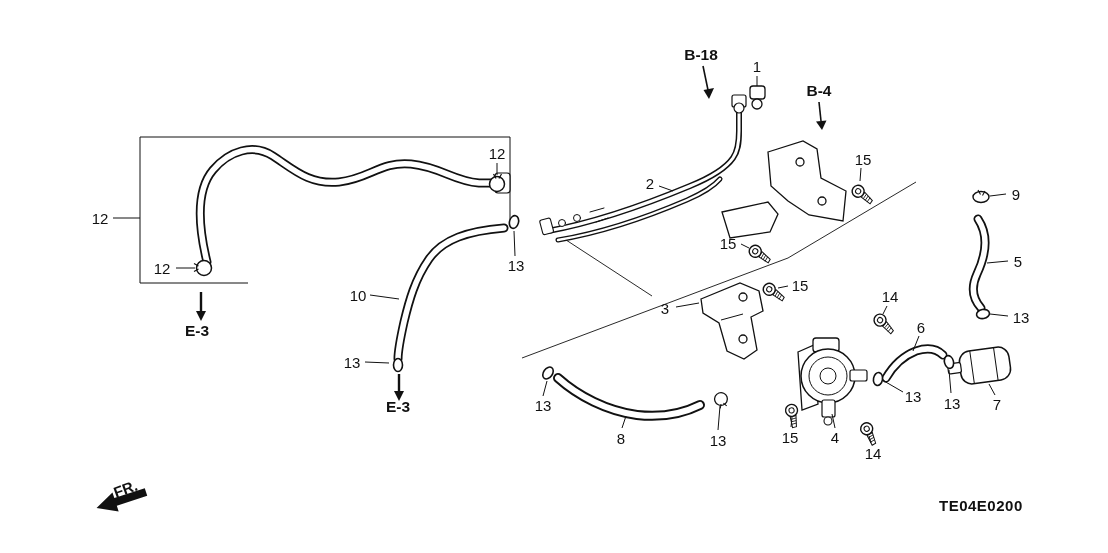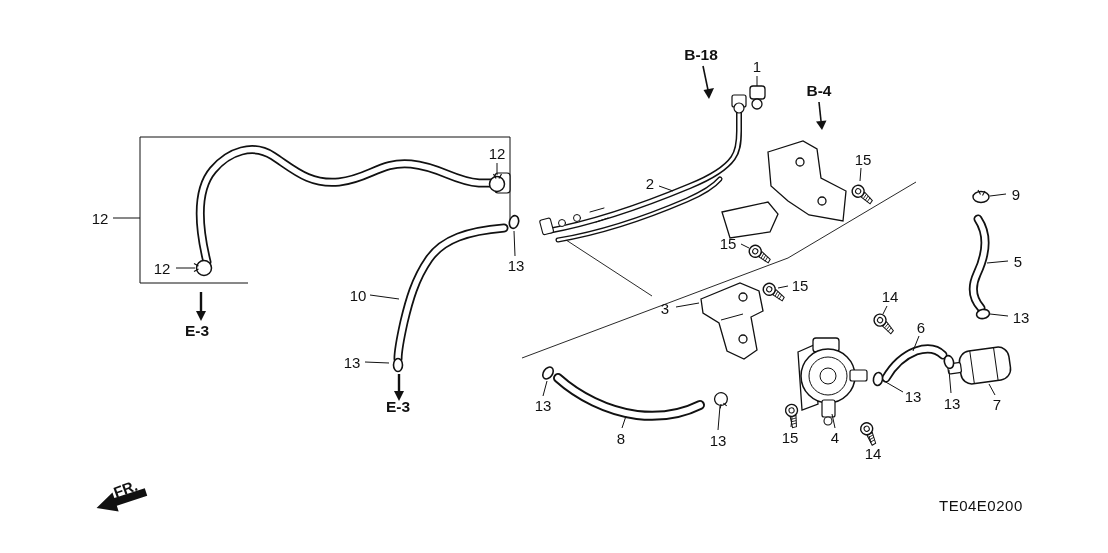--- a/index.html
+++ b/index.html
@@ -2,21 +2,21 @@
 <html><head>
 <meta charset="utf-8">
 <style>
   html,body{margin:0;padding:0;background:#fff;}
   body{width:1108px;height:553px;font-family:"Liberation Sans",sans-serif;color:#111;}
   .stage{position:relative;width:1108px;height:553px;background:#fff;overflow:hidden;}
   svg.art{position:absolute;left:0;top:0;}
   #label-layer{position:absolute;left:0;top:0;width:100%;height:100%;pointer-events:none;}
   .lbl{position:absolute;transform:translate(-50%,-50%);font-size:15px;line-height:1;color:#111;white-space:nowrap;}
   .lbl.bold{font-weight:bold;font-size:15.5px;}
-  .code{position:absolute;left:939px;top:497px;font-size:15px;font-weight:normal;letter-spacing:.5px;}
+  .code{position:absolute;left:939px;top:497px;font-size:15px;font-weight:bold;letter-spacing:.5px;}
 </style>
 </head>
 <body>
 
 <div class="stage">
 
   <svg class="art" width="1108" height="553" viewBox="0 0 1108 553">
     <defs>
       <g id="bolt">
         <path d="M6,-1.5 L17,1 L17,5 L6,4.5 Z" fill="#fff" stroke="#111" stroke-width="1"></path>

